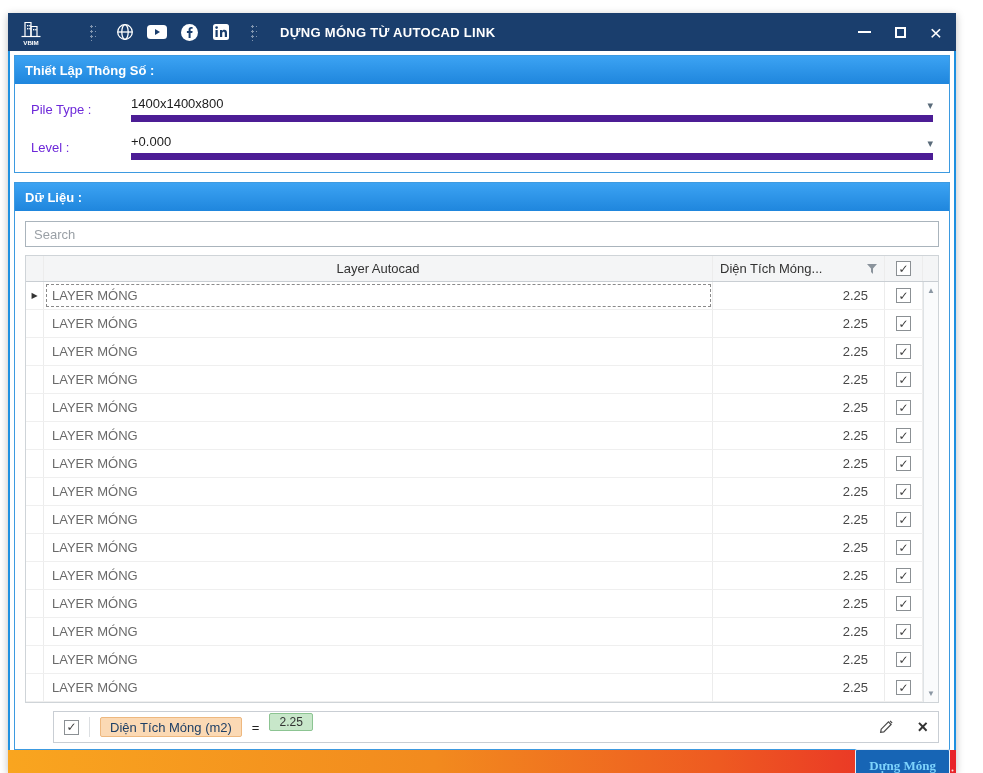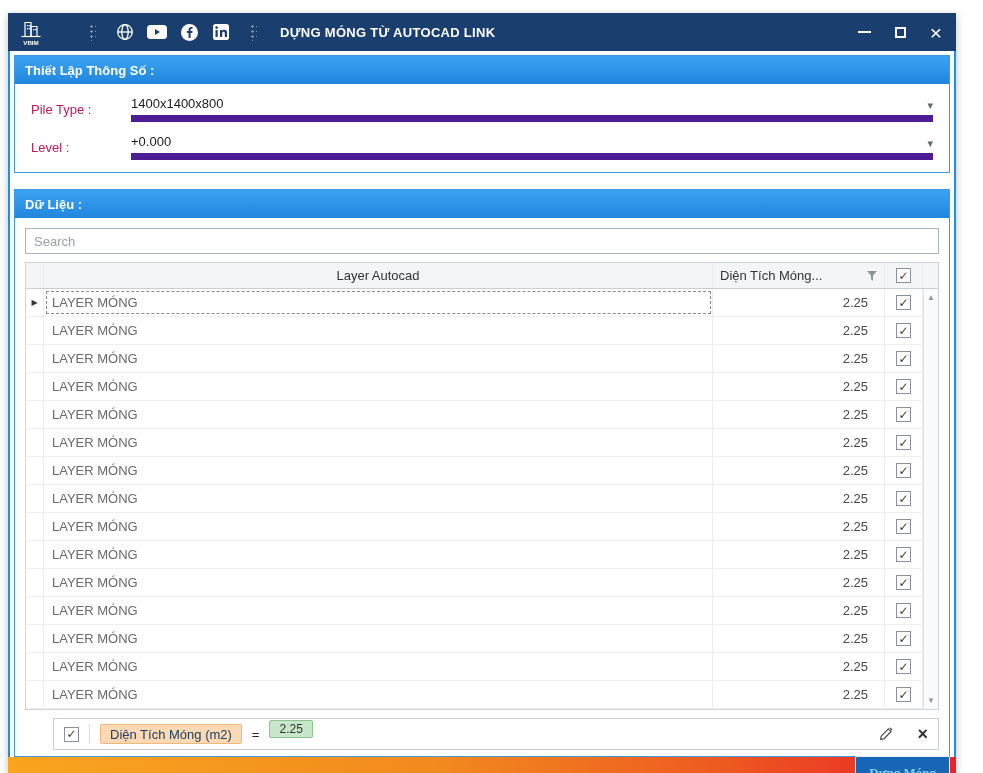--- a/index.html
+++ b/index.html
@@ -19,27 +19,27 @@
   .tb-icon { width: 22px; height: 22px; display: flex; align-items: center; justify-content: center; margin: 0 5px; }
   .title { font-size: 13px; font-weight: 700; letter-spacing: .3px; margin-left: 10px; white-space: nowrap; }
   .win-controls { margin-left: auto; display: flex; align-items: center; gap: 20px; }
   .wc { width: 16px; height: 16px; display: flex; align-items: center; justify-content: center; }
   .minbar { width: 13px; height: 2px; background: #fff; display: block; }
   .maxbox { width: 11px; height: 11px; border: 2px solid #fff; display: block; }
   .wc.close { font-size: 21px; line-height: 1; font-weight: 400; }
 
   
   .group { border: 1px solid #3d9ae0; margin: 4px 4px 0; background: #fff; flex: none; }
-  .group.gdata { margin-top: 16px; }
+  .group.gdata { margin-top: 9px; }
   .group-header { height: 28px; background: linear-gradient(180deg, #3ca3f3 0%, #1f86dd 100%);
     color: #fff; font-size: 13px; font-weight: 700; display: flex; align-items: center; padding: 0 10px; }
   .group-body { padding: 6px 0; }
 
   .field-row { display: flex; align-items: center; height: 38px; padding: 0 16px; }
-  .field-label { width: 100px; font-size: 13px; color: #be185d; flex: none; }
+  .field-label { width: 100px; font-size: 13px; color: #6d28d9; flex: none; }
   .field-value-wrap { flex: 1; display: flex; align-items: flex-end; border-bottom: 7px solid #4c1d95;
     height: 26px; padding-bottom: 4px; }
   .field-value { font-size: 13px; color: #1c1c1c; }
   .chevron { margin-left: auto; font-size: 11px; color: #5a6b7a; line-height: 1; }
 
   
   .search-box { margin: 10px 10px 8px; height: 26px; border: 1px solid #aab4bc;
     display: flex; align-items: center; padding: 0 8px; background: #fff; }
   .search-box input { border: none; outline: none; width: 100%; font-size: 13px; color: #444;
     font-family: inherit; background: transparent; }

